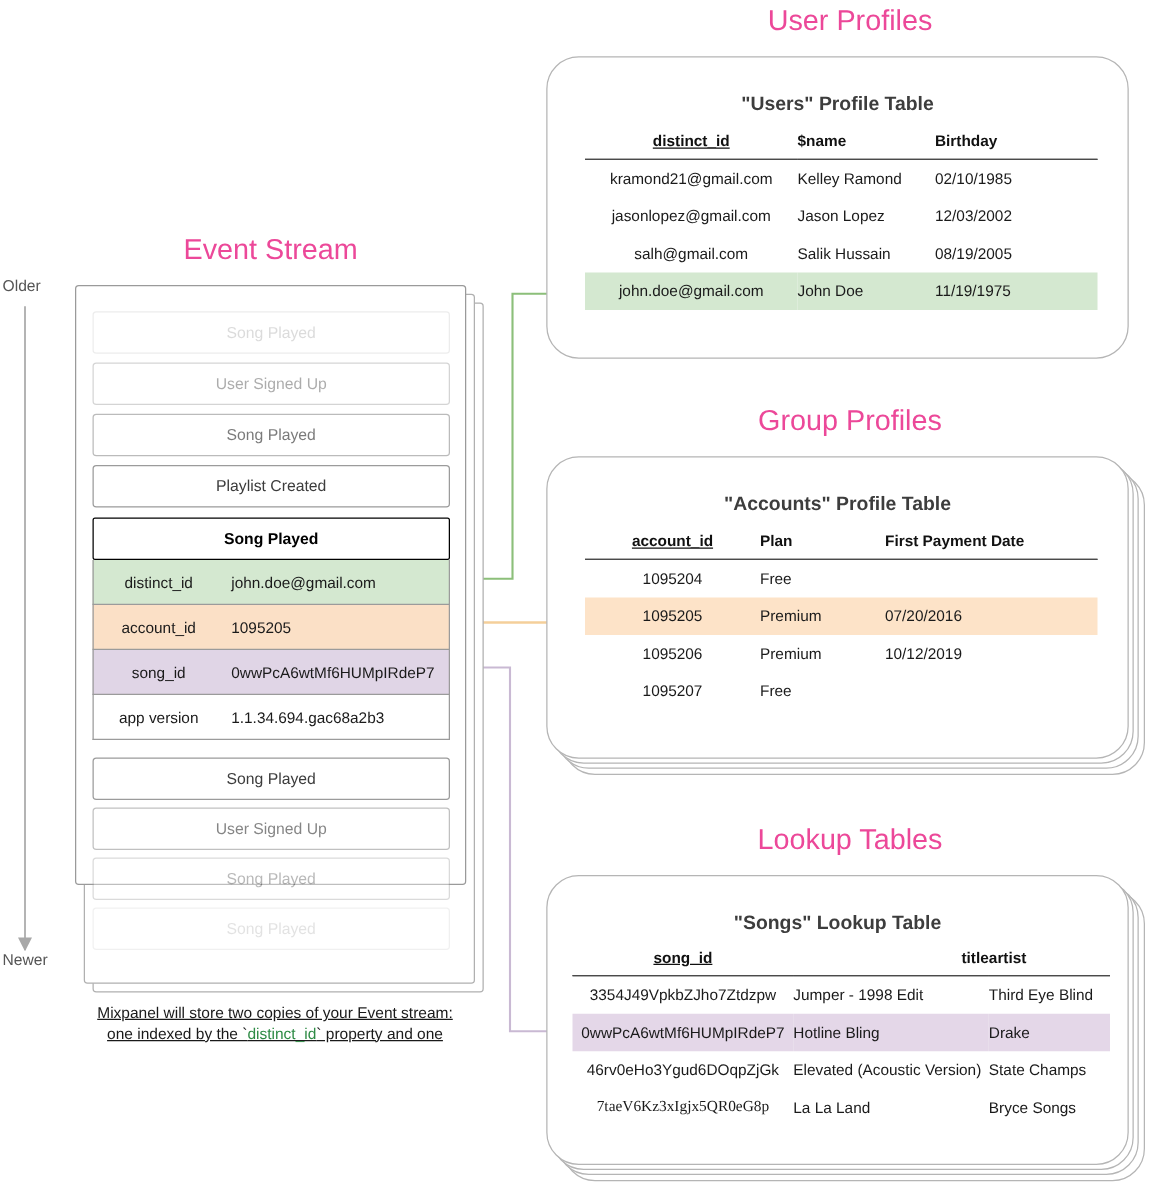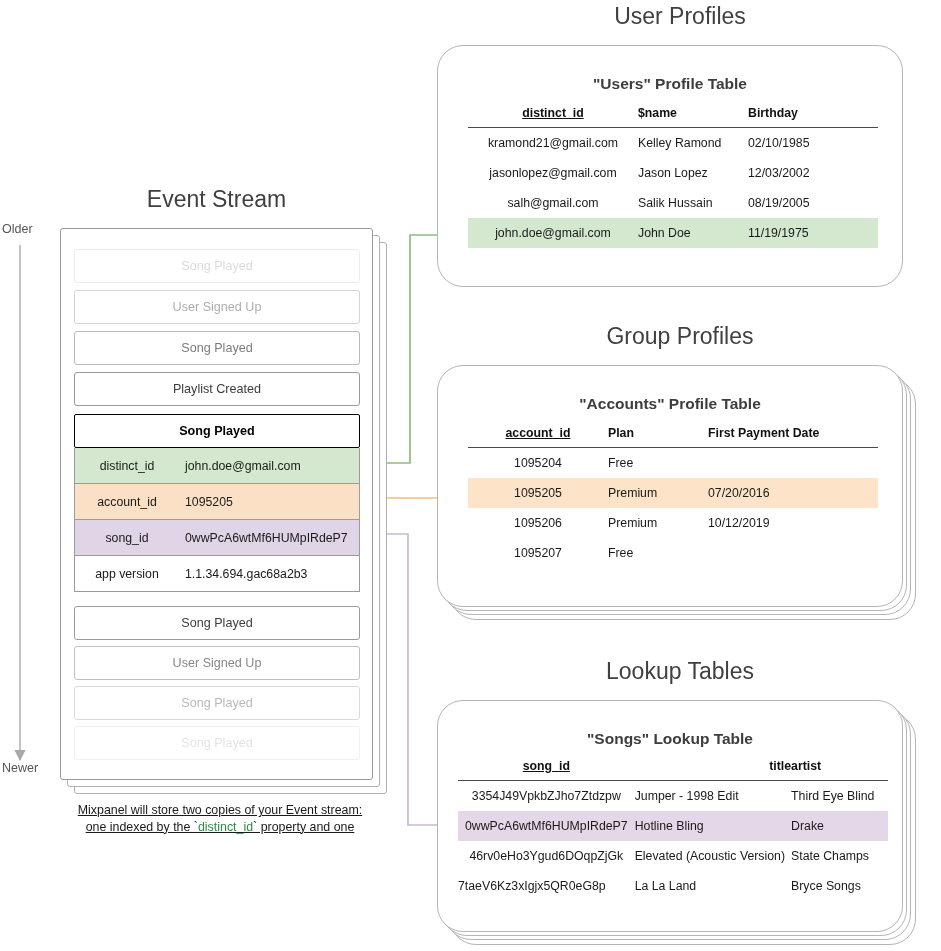--- a/index.html
+++ b/index.html
@@ -10,21 +10,21 @@
     color: #1a1a1a;
     overflow: hidden;
   }
   #root { position: relative; width: 941px; height: 951px; }
 
   
   .section-title {
     position: absolute;
     font-size: 23px;
     font-weight: 400;
-    color: #404040;
+    color: #ec4899;
     text-align: center;
     white-space: nowrap;
   }
 
   
   .card-stack { position: absolute; }
   .card-shadow {
     position: absolute;
     border: 1.6px solid #b5b5b5;
     border-radius: 26px;
@@ -79,21 +79,21 @@
   
   #event-stream-stack { position: absolute; left: 60px; top: 228px; }
   .es-shadow {
     position: absolute;
     border: 1.6px solid #b0b0b0;
     border-radius: 3px;
     background: #fff;
   }
   #es-main {
     position: absolute; left: 0; top: 0;
-    width: 313px; height: 552px;
+    width: 313px; height: 480px;
     border: 1.6px solid #9a9a9a;
     border-radius: 3px;
     background: #fff;
   }
   .ev {
     position: absolute;
     left: 13px;
     width: 286px;
     height: 34px;
     border: 1.3px solid #9b9b9b;
@@ -362,21 +362,21 @@
               <td style="text-align: center;"><span class="idcell">0wwPcA6wtMf6HUMpIRdeP7</span></td>
               <td>Hotline Bling</td>
               <td>Drake</td>
             </tr>
             <tr>
               <td style="text-align: center;"><span class="idcell">46rv0eHo3Ygud6DOqpZjGk</span></td>
               <td>Elevated (Acoustic Version)</td>
               <td>State Champs</td>
             </tr>
             <tr>
-              <td style=""><span class="idcell">7taeV6Kz3xIgjx5QR0eG8p</span></td>
+              <td style="text-align: center; font-family: Liberation Serif, serif;"><span class="idcell">7taeV6Kz3xIgjx5QR0eG8p</span></td>
               <td>La La Land</td>
               <td>Bryce Songs</td>
             </tr>
           </tbody>
       </table>
     </div>
   </div>
 
 </div>
 

